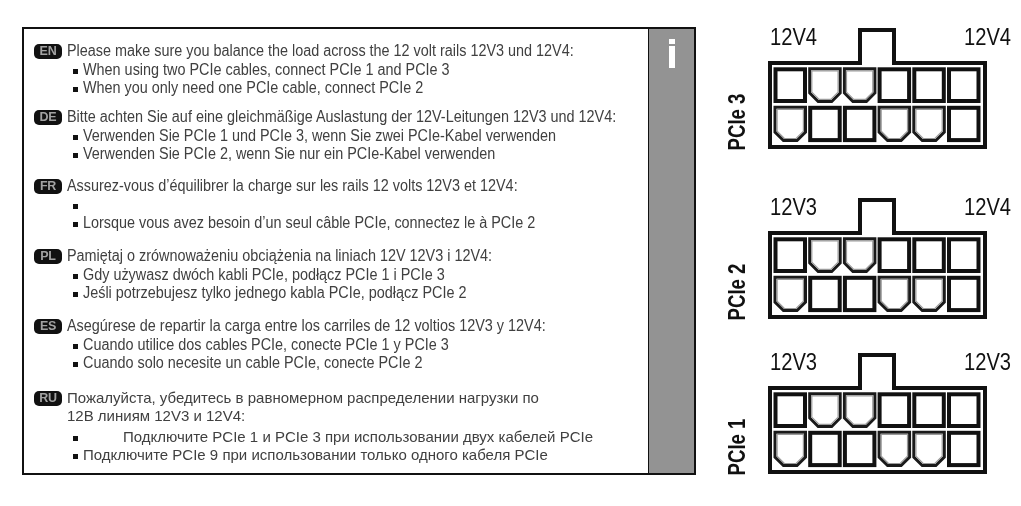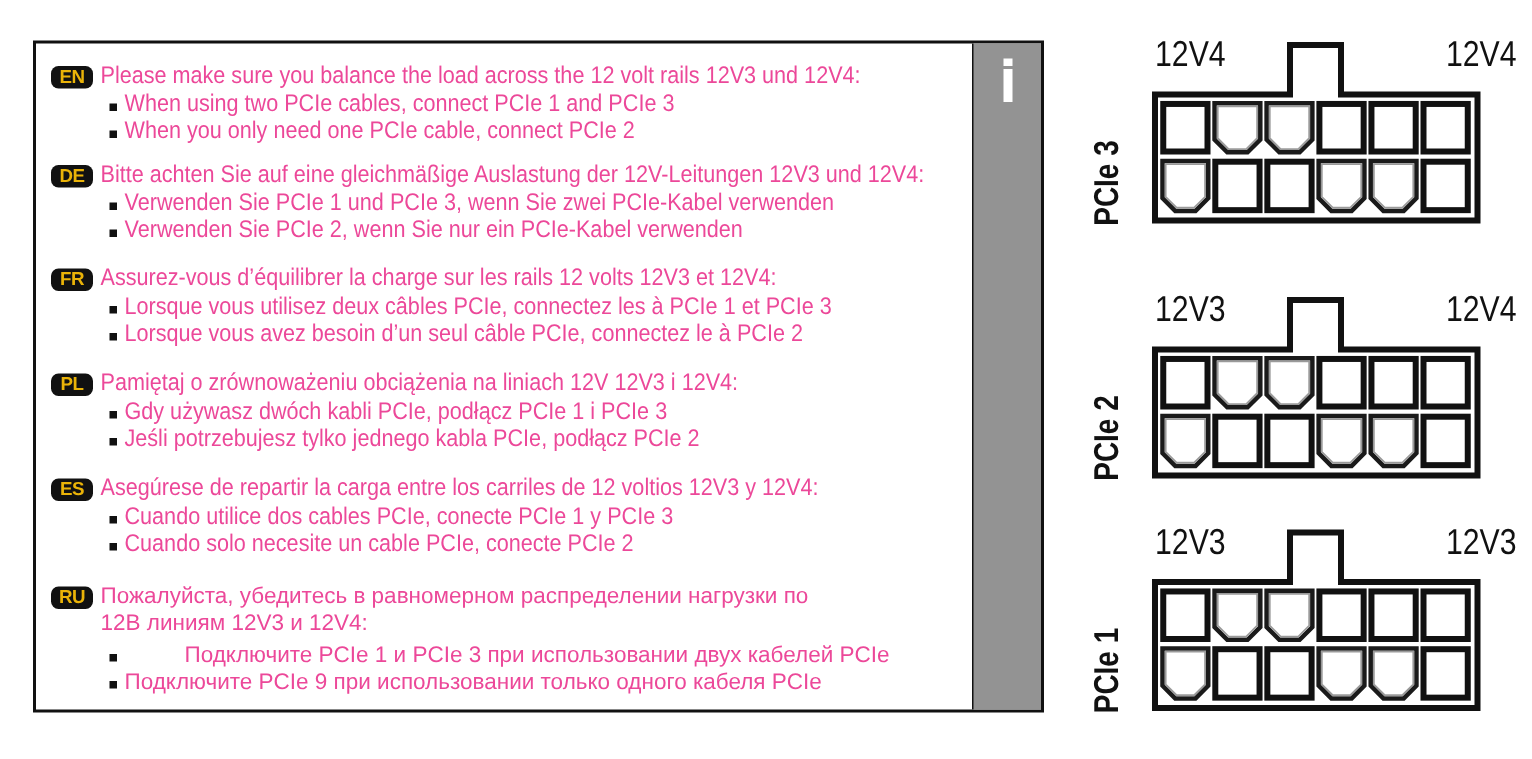--- a/index.html
+++ b/index.html
@@ -17,27 +17,27 @@
     position: absolute; right: 0; top: 0; bottom: 0; width: 46px;
     box-sizing: border-box; background: #939393; border-left: 1.5px solid #111111;
   }
   .info-icon { position: absolute; left: 0; top: 0; width: 46px; height: 60px; }
   .info-dot  { position: absolute; left: 19.5px; top: 10px; width: 6px; height: 5px; background: #ffffff; }
   .info-stem { position: absolute; left: 19.5px; top: 17px; width: 6px; height: 22px; background: #ffffff; }
 
   .sec { position: absolute; left: 0; width: 640px; height: 76px; }
   .badge {
     position: absolute; left: 34px; top: 1.5px; width: 28px; height: 15px;
-    border-radius: 5px; background: #111111; color: #eab308;
+    border-radius: 5px; background: #111111; color: #a3a3a3;
     font-family: "Liberation Sans", sans-serif; font-weight: bold;
     font-size: 12.5px; line-height: 15px; text-align: center; letter-spacing: -0.3px;
   }
   .ln {
     position: absolute; left: 67px; white-space: nowrap;
-    font-family: "Liberation Sans", sans-serif; font-size: 16px; line-height: 18px; color: #ec4899;
+    font-family: "Liberation Sans", sans-serif; font-size: 16px; line-height: 18px; color: #404040;
   }
   .ln.b { left: 83px; }
   .ln .c { display: inline-block; transform: scaleX(0.9); transform-origin: 0 50%; }
   .bul { position: absolute; left: 73px; width: 5px; height: 5px; background: #111111; }
   .l0 { top: 0; } .l1 { top: 19px; } .l2 { top: 37px; }
   .bu1 { top: 27px; } .bu2 { top: 45px; }
   
   .ru .ln { font-size: 15px; }
   .ru .ln .c { transform: none; }
   .r1 { top: 18px; } .r2 { top: 39px; margin-left: 40px; } .r3 { top: 57px; }
@@ -86,21 +86,20 @@
   <span class="bul bu1"></span>
   <div class="ln b l1"><span class="c">Verwenden Sie PCIe 1 und PCIe 3, wenn Sie zwei PCIe-Kabel verwenden</span></div>
   <span class="bul bu2"></span>
   <div class="ln b l2"><span class="c">Verwenden Sie PCIe 2, wenn Sie nur ein PCIe-Kabel verwenden</span></div>
 </div>
 
 <div class="sec" style="top:177px">
   <span class="badge">FR</span>
   <div class="ln l0"><span class="c">Assurez-vous d’équilibrer la charge sur les rails 12 volts 12V3 et 12V4:</span></div>
   <span class="bul bu1"></span>
-  <div class="ln b l1"><span class="c">Lorsque vous utilisez deux câbles PCIe, connectez les à PCIe 1 et PCIe 3</span></div>
   <span class="bul bu2"></span>
   <div class="ln b l2"><span class="c">Lorsque vous avez besoin d’un seul câble PCIe, connectez le à PCIe 2</span></div>
 </div>
 
 <div class="sec" style="top:247px">
   <span class="badge">PL</span>
   <div class="ln l0"><span class="c">Pamiętaj o zrównoważeniu obciążenia na liniach 12V 12V3 i 12V4:</span></div>
   <span class="bul bu1"></span>
   <div class="ln b l1"><span class="c">Gdy używasz dwóch kabli PCIe, podłącz PCIe 1 i PCIe 3</span></div>
   <span class="bul bu2"></span>

